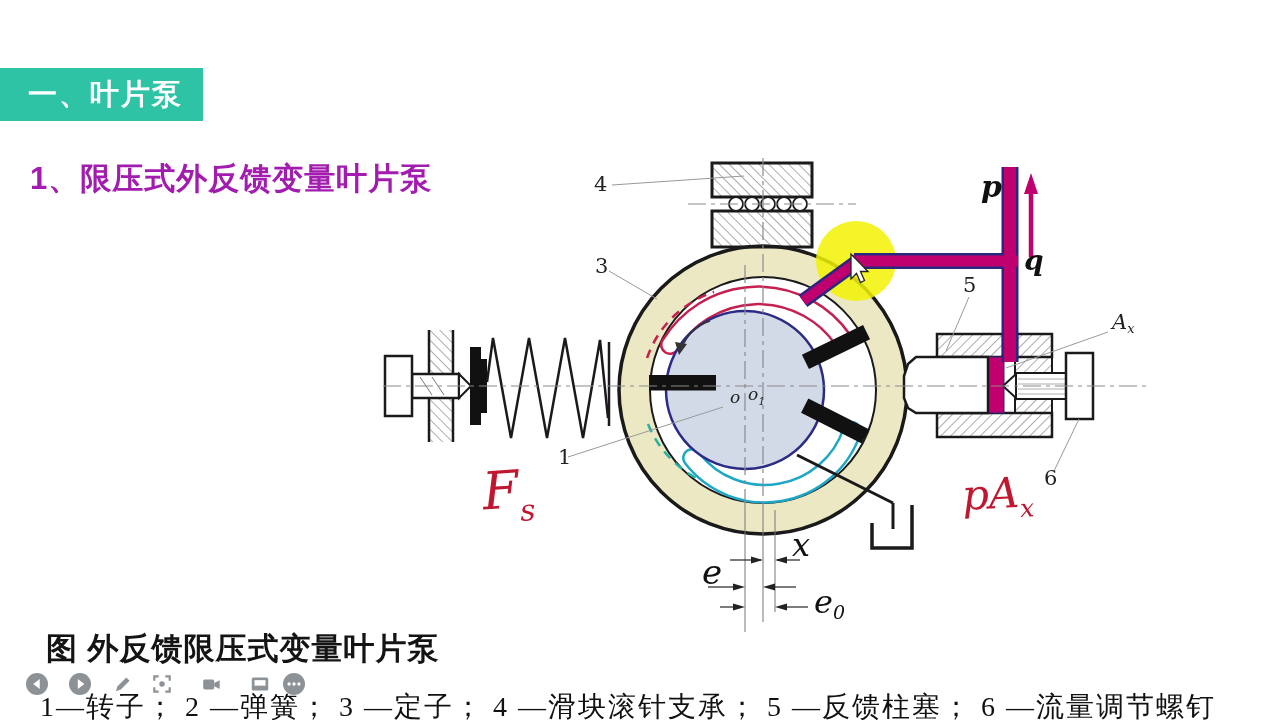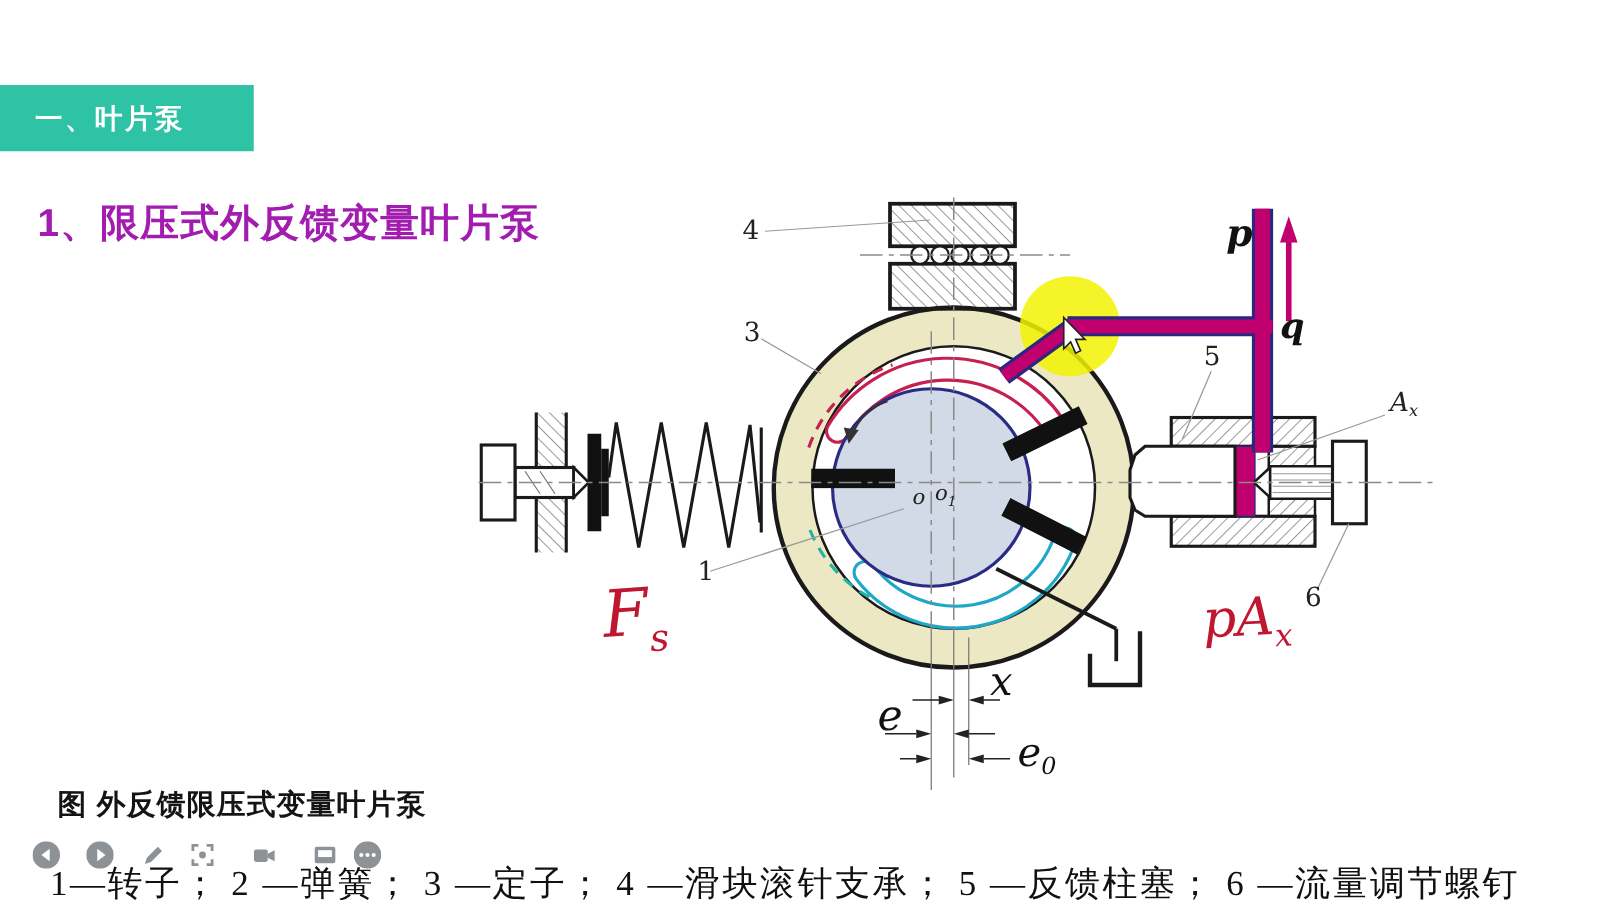--- a/index.html
+++ b/index.html
@@ -2,30 +2,30 @@
 <html><head>
 <meta charset="utf-8">
 <style>
   html,body{margin:0;padding:0;}
   body{
     width:1278px;height:720px;position:relative;overflow:hidden;
     background:#ffffff;font-family:"Liberation Sans",sans-serif;
   }
   .badge{
     position:absolute;left:0;top:68px;width:203px;height:53px;
-    background:#2fc3a6;color:#ffffff;font-size:22px;font-weight:bold;
+    background:#2fc3a6;color:#ffffff;font-size:29px;font-weight:bold;
     line-height:53px;padding-left:28px;box-sizing:border-box;letter-spacing:2px;
   }
   .subtitle{
     position:absolute;left:30px;top:158px;color:#a21caf;
     font-size:31px;font-weight:bold;letter-spacing:1px;white-space:nowrap;
   }
   .caption{
     position:absolute;left:46px;top:628px;color:#141414;
-    font-size:23px;font-weight:600;letter-spacing:1px;white-space:nowrap;z-index:3;
+    font-size:31px;font-weight:600;letter-spacing:1px;white-space:nowrap;z-index:3;
   }
   .legend{
     position:absolute;left:40px;top:688px;color:#111111;
     font-family:"Liberation Serif",serif;font-size:28px;letter-spacing:2px;
     white-space:nowrap;z-index:4;
   }
   .toolbar{position:absolute;left:0;top:0;width:1278px;height:720px;z-index:2;pointer-events:none;}
   .tool-btn{position:absolute;top:673px;width:22px;height:22px;pointer-events:auto;}
   .diagram-svg{position:absolute;left:0;top:0;z-index:1;}
   svg text{user-select:none;}

